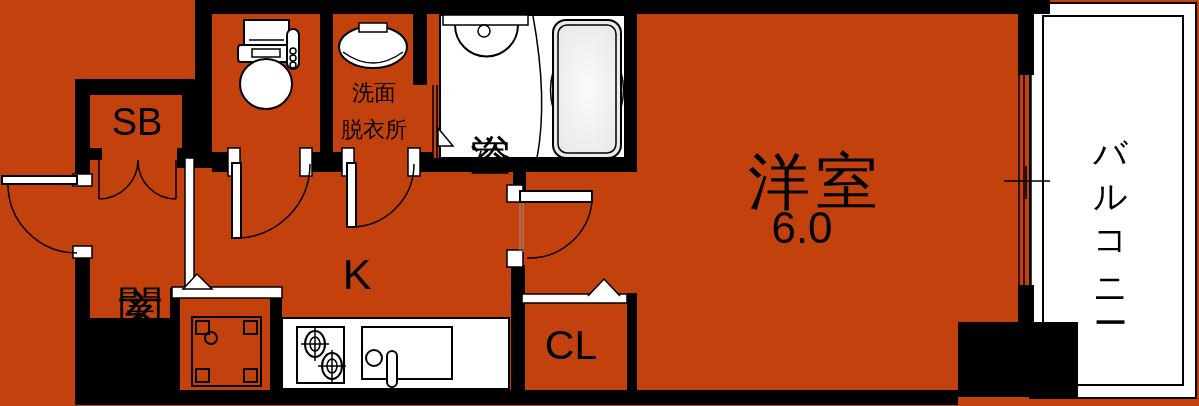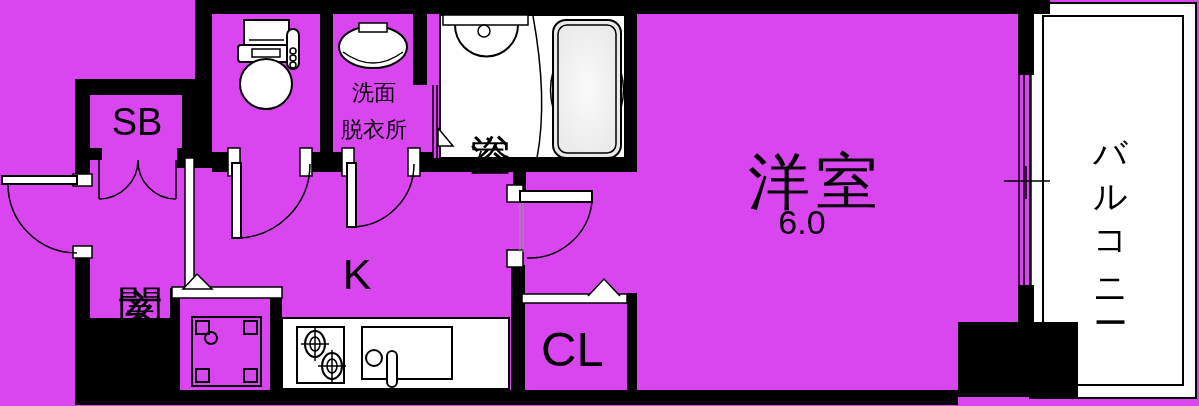--- a/index.html
+++ b/index.html
@@ -1,16 +1,16 @@
 <!DOCTYPE html>
 <html><head>
 <meta charset="utf-8">
 <style>
   html,body{margin:0;padding:0;background:#fff;}
-  #plan{position:relative;width:1199px;height:406px;background:#d946ef;overflow:hidden;
+  #plan{position:relative;width:1199px;height:406px;background:#c2410c;overflow:hidden;
         font-family:"Liberation Sans","DejaVu Sans",sans-serif;color:#000;}
   #plan svg{position:absolute;left:0;top:0;}
   .lbl{position:absolute;text-align:center;color:#000;line-height:1.1;white-space:nowrap;}
   .vert{writing-mode:vertical-rl;text-orientation:upright;white-space:nowrap;}
   .pre{white-space:pre-line;}
   .w{fill:#000;stroke:none;}
   .o{fill:#fff;stroke:#000;stroke-width:2;}
   .o1{fill:#fff;stroke:#000;stroke-width:1.5;}
   .t{fill:none;stroke:#000;stroke-width:2;}
   .t1{fill:none;stroke:#000;stroke-width:1.5;}
@@ -173,17 +173,17 @@
       <path class="t1" d="M 1004,181 H 1050 M 1026,166 V 199"></path>
     </g>
   </svg>
 
   <div class="lbl" style="left:97px;top:102px;width:80px;font-size:38px;">SB</div>
   <div class="lbl vert" style="left:113px;top:198px;width:52px;height:108px;font-size:44px;">玄関</div>
   <div class="lbl pre" style="left:320px;top:74px;width:108px;font-size:22px;line-height:37px;white-space:pre-line;">洗面
 脱衣所</div>
   <div class="lbl vert" style="left:467px;top:57px;width:46px;height:90px;font-size:40px;">浴室</div>
   <div class="lbl" style="left:335px;top:251px;width:44px;font-size:43px;">K</div>
-  <div class="lbl" style="left:541px;top:323px;width:60px;font-size:49px;">CL</div>
+  <div class="lbl" style="left:541px;top:323px;width:60px;font-size:41px;">CL</div>
   <div class="lbl" style="left:748px;top:148px;width:110px;font-size:62px;letter-spacing:6px;">洋室</div>
-  <div class="lbl" style="left:752px;top:204px;width:100px;font-size:34px;">6.0</div>
+  <div class="lbl" style="left:752px;top:204px;width:100px;font-size:44px;">6.0</div>
   <div class="lbl vert" style="left:1085px;top:90px;width:44px;height:250px;font-size:34px;letter-spacing:9px;">バルコニー</div>
 </div>
 
 </body></html>

